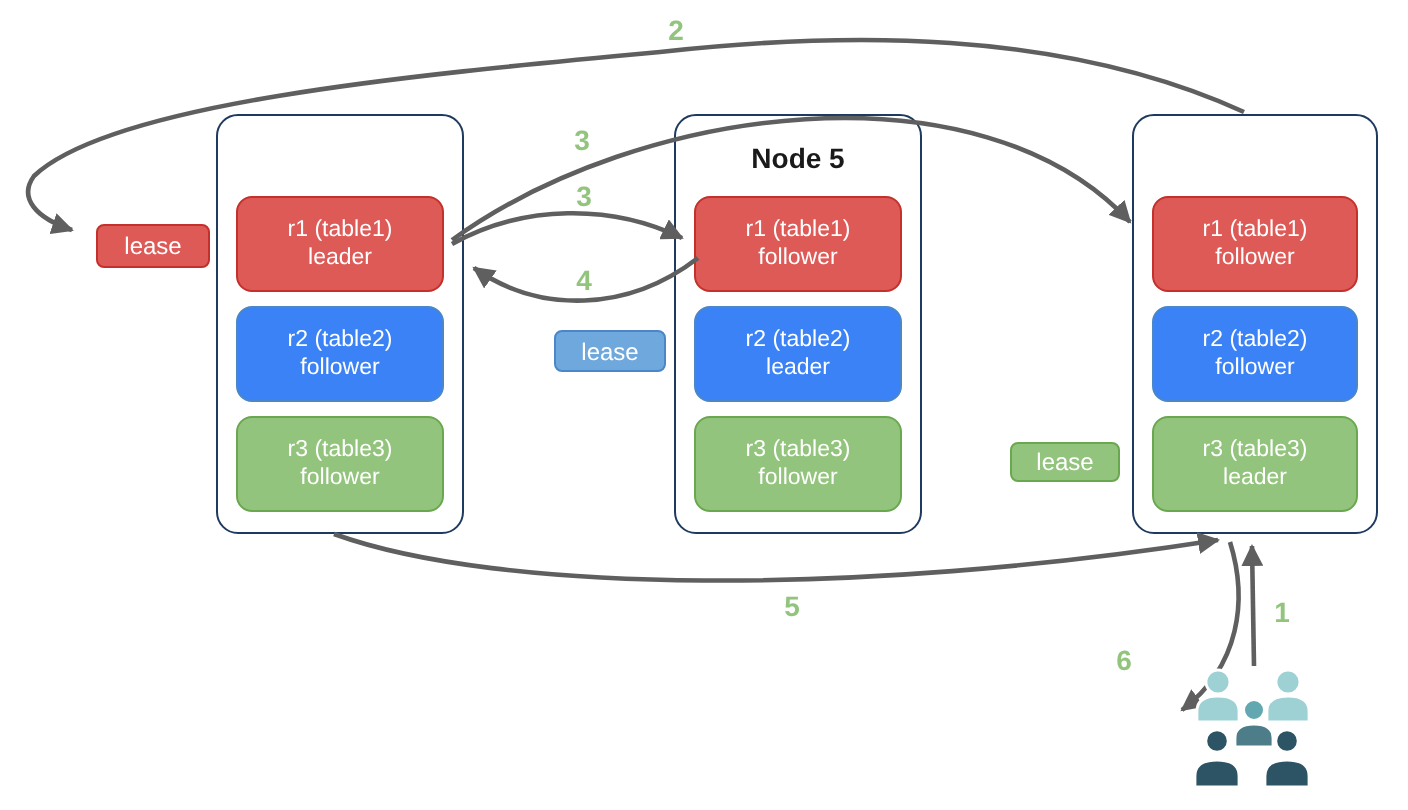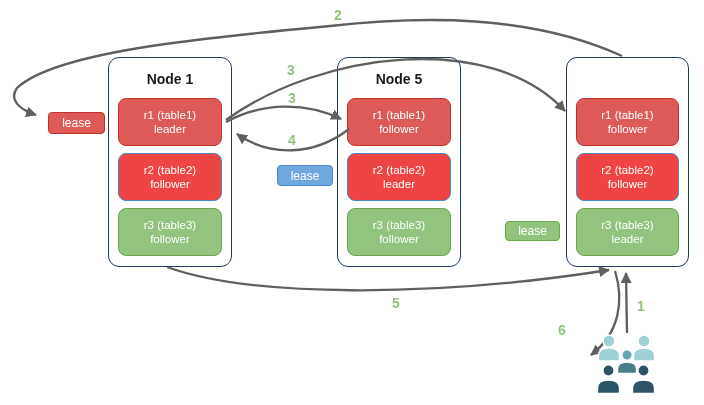--- a/index.html
+++ b/index.html
@@ -16,21 +16,21 @@
     position:absolute;top:13px;left:0;right:0;text-align:center;
     font-size:14px;font-weight:700;color:#1a1a1a;
   }
   .replica{
     position:absolute;left:9px;right:9px;height:48px;border-radius:8px;
     display:flex;flex-direction:column;align-items:center;justify-content:center;
     color:#ffffff;font-size:11.5px;line-height:14px;text-align:center;
     box-sizing:border-box;
   }
   .replica.red{background:#dd5a57;border:1.5px solid #c4302b;}
-  .replica.blue{background:#ef4444;border:1.5px solid #4a86c8;}
+  .replica.blue{background:#3b82f6;border:1.5px solid #4a86c8;}
   .replica.green{background:#93c47d;border:1.5px solid #6aa84f;}
   .r1{top:40px;} .r2{top:95px;} .r3{top:150px;}
   .lease{
     position:absolute;border-radius:4px;color:#ffffff;font-size:12px;
     display:flex;align-items:center;justify-content:center;box-sizing:border-box;
   }
   .lease.red{left:48px;top:112px;width:57px;height:22px;background:#dd5a57;border:1.6px solid #c4302b;}
   .lease.blue{left:277px;top:165px;width:56px;height:21px;background:#6fa8dc;border:1.6px solid #4a86c8;}
   .lease.green{left:505px;top:221px;width:55px;height:20px;background:#93c47d;border:1.6px solid #6aa84f;}
   .step{
@@ -76,21 +76,20 @@
       <path d="M597.5 393.5 v-5.5 q0 -8 11 -8 q11 0 11 8 v5.5 z" fill="#2c5465"></path>
 
       <circle cx="643.5" cy="370.5" r="5.6" fill="#2c5465"></circle>
       <path d="M632.5 393.5 v-5.5 q0 -8 11 -8 q11 0 11 8 v5.5 z" fill="#2c5465"></path>
     </g>
   </svg>
 
   <div class="layer-nodes">
 
     <div class="node" style="left:108px">
-      <div class="node-title">Node 1</div>
       <div class="replica red r1">
         <div>r1 (table1)</div>
         <div>leader</div>
       </div>
       <div class="replica blue r2">
         <div>r2 (table2)</div>
         <div>follower</div>
       </div>
       <div class="replica green r3">
         <div>r3 (table3)</div>

